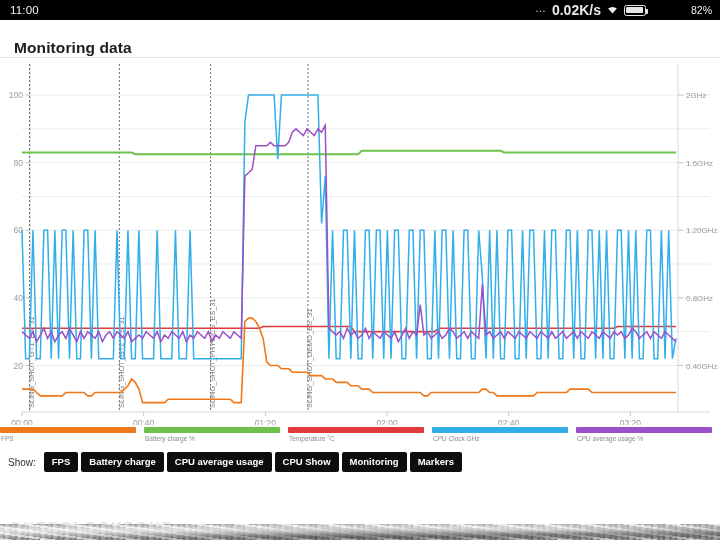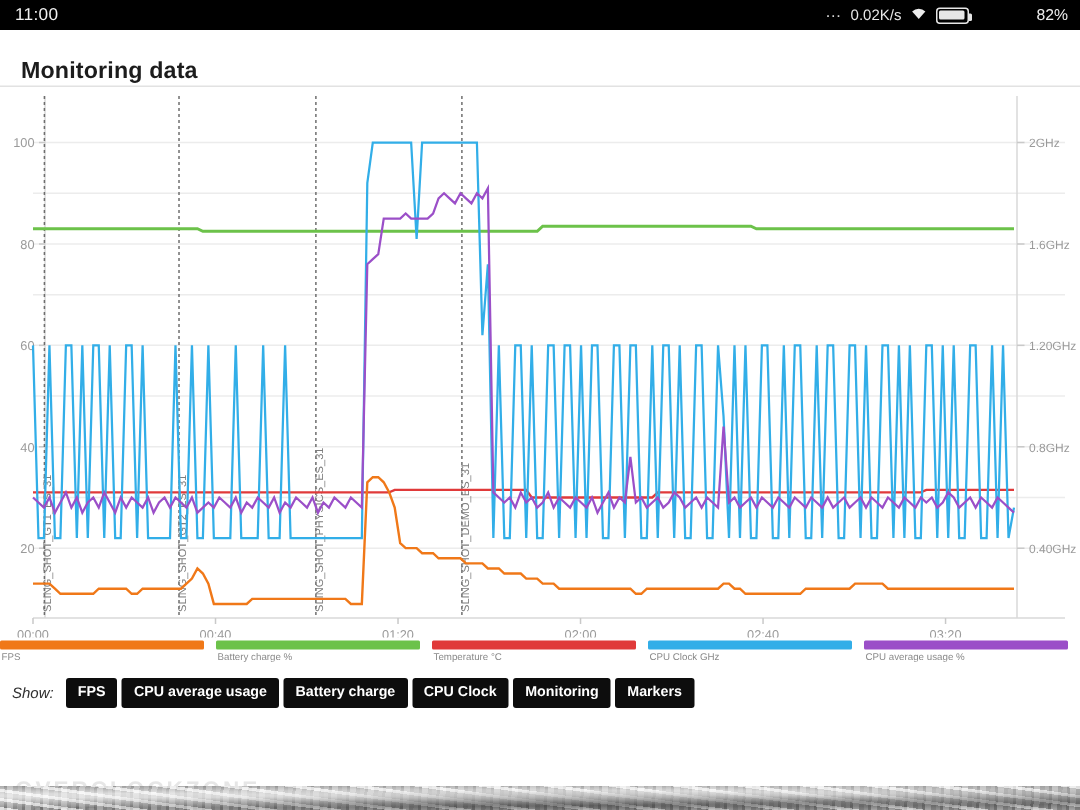--- a/index.html
+++ b/index.html
@@ -30,21 +30,21 @@
     padding: 0 8px 0 10px;
   }
   .statusbar .clock { font-size: 11.5px; letter-spacing: .2px; }
   .statusbar .spacer { flex: 1; }
   .statusbar .right {
     display: flex;
     align-items: center;
     gap: 5px;
   }
   .dots { letter-spacing: 1px; font-size: 11px; color: #d8d8d8; position: relative; top: -2px;}
-  .netspeed { font-size: 10px; color: #e8e8e8; }
+  .netspeed { font-size: 14px; color: #e8e8e8; font-weight: bold; }
   .wifi-icon { display:block; }
   .batt {
     width: 22px; height: 11px;
     border: 1.3px solid #e6e6e6;
     border-radius: 2.5px;
     position: relative;
     box-sizing: border-box;
   }
   .batt::after {
     content:"";
@@ -132,21 +132,20 @@
     display:flex;
     align-items:center;
     padding-left:8px;
     box-sizing:border-box;
     gap:3px;
   }
   .show-label {
     font-size:10px;
     color:#303030;
     margin-right:5px;
-    font-style:italic;
   }
   .chip {
     background:#0d0d0d;
     color:#ffffff;
     font-size:9.5px;
     font-weight:bold;
     padding:5px 8px;
     border-radius:2px;
     white-space:nowrap;
     line-height:1;
@@ -318,23 +317,23 @@
     </div>
     <div class="legend-item">
       <div class="legend-swatch" style="background: rgb(155, 79, 200);"></div>
       <div class="legend-label">CPU average usage %</div>
     </div>
   </div>
 
   <div class="show-row">
     <span class="show-label">Show:</span>
     <span class="chip">FPS</span>
+    <span class="chip">Battery charge</span>
     <span class="chip">CPU average usage</span>
-    <span class="chip">Battery charge</span>
-    <span class="chip">CPU Clock</span>
+    <span class="chip">CPU Show</span>
     <span class="chip">Monitoring</span>
     <span class="chip">Markers</span>
   </div>
 
   <div class="close-wrap">
     <div class="close-btn">CLOSE</div>
   </div>
 
   <div class="watermark">OVERCLOCKZONE</div>
   <div class="bottom-strip"></div>

